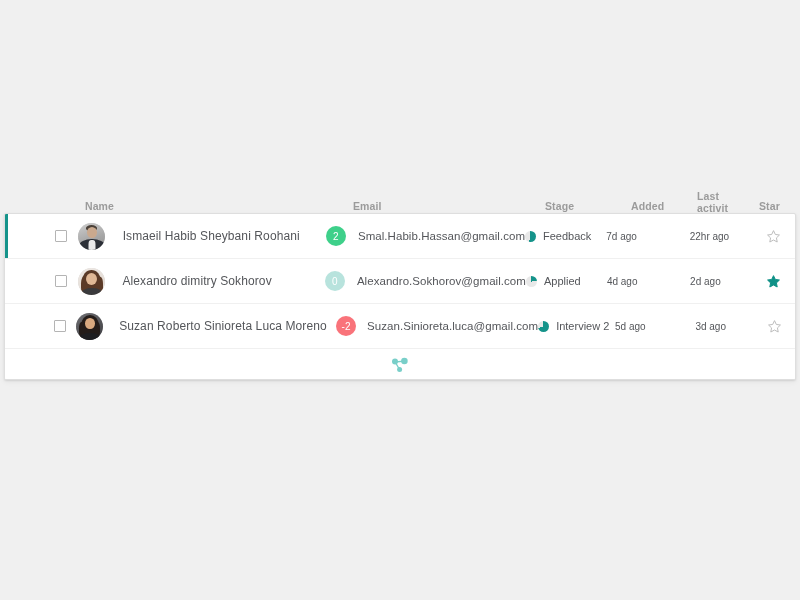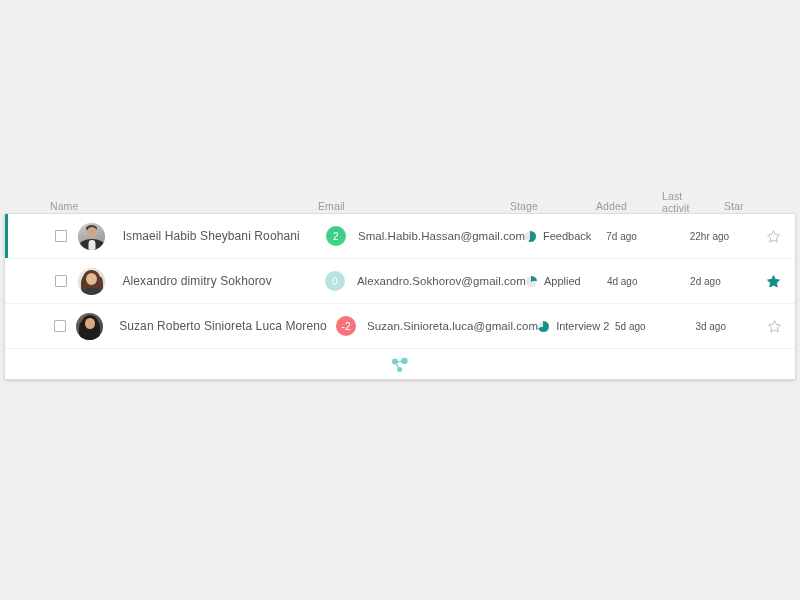--- a/index.html
+++ b/index.html
@@ -29,26 +29,26 @@
     left: 0;
     top: 200px;
     width: 800px;
     height: 18px;
     display: flex;
     align-items: flex-start;
   }
   .th {
     font-size: 10.5px;
     color: #9b9b9b;
-    font-weight: 400;
+    font-weight: 700;
     line-height: 12px;
     letter-spacing: .1px;
     white-space: pre-line;
   }
-  .th-name     { margin-left: 50px;  width: 210px; }
+  .th-name     { margin-left: 85px;  width: 210px; }
   .th-score    { width: 48px; margin-left: 10px; margin-top: 11px; }
   .th-email    { width: 180px; margin-left: 0px; }
   .th-stage    { width: 86px;  margin-left: 12px; }
   .th-added    { width: 60px;  margin-left: 0px; }
   .th-last     { width: 62px;  margin-left: 6px; margin-top: -10px; }
   .th-star     { width: 40px;  margin-left: 0px; }
 
   
   .card {
     position: absolute;

